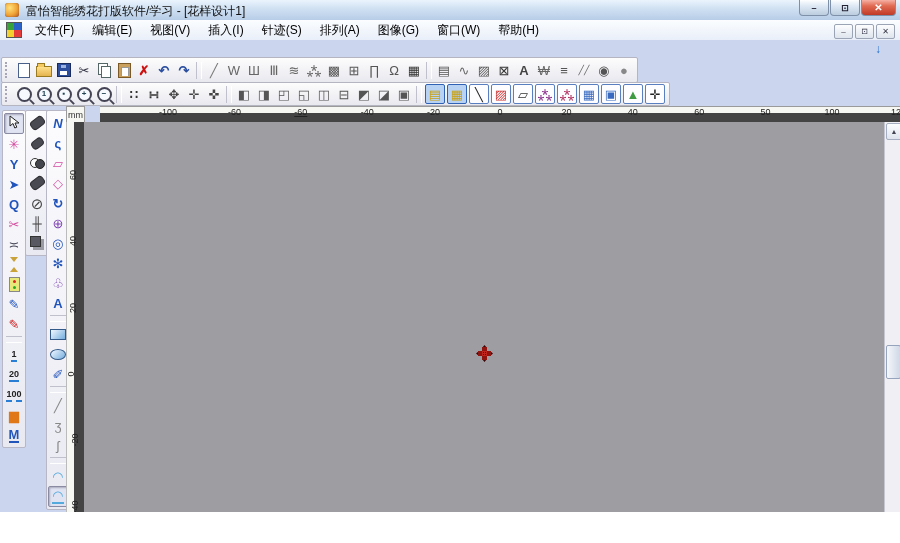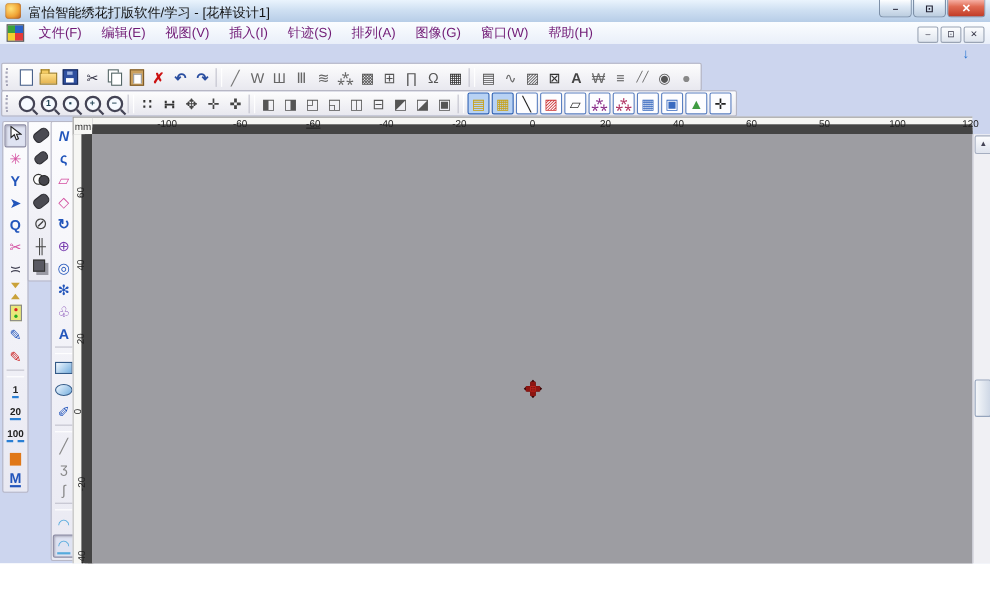--- a/index.html
+++ b/index.html
@@ -8,21 +8,21 @@
   .titlebar{position:absolute;left:0;top:0;width:900px;height:20px;background:linear-gradient(#eaf4fd,#cfe0f2 45%,#b7cde7);border-bottom:1px solid #8da2bd}
   .appicon{position:absolute;left:5px;top:3px;width:14px;height:14px;border-radius:3px;background:radial-gradient(circle at 35% 35%,#ffe27a,#f0a437 55%,#b4551e);box-shadow:inset 0 0 1px #7a3c10}
   .wtitle{position:absolute;left:26px;top:3px;font-size:12px;color:#111;white-space:nowrap}
   .winbtns{position:absolute;right:4px;top:0;display:flex}
   .winbtn{width:28px;height:15px;margin-left:1px;border:1px solid #7d90a8;border-top:none;border-radius:0 0 4px 4px;background:linear-gradient(#fdfeff,#dde8f4 40%,#bccddf);display:flex;align-items:center;justify-content:center;font-size:9px;color:#223;font-weight:bold}
   .winbtn.close{width:33px;background:linear-gradient(#f6b0a4,#e06a52 40%,#c03a26);color:#fff;font-size:10px}
   
   .menubar{position:absolute;left:0;top:20px;width:900px;height:20px;background:linear-gradient(#fbfdff,#e9eff9);border-bottom:1px solid #c9d1e0}
   .menuicon{position:absolute;left:6px;top:22px;width:14px;height:14px;border:1px solid #555;background:conic-gradient(#2a62c8 0 25%,#e43a3a 0 50%,#f2d12e 0 75%,#3aa23a 0)}
   #menu-items{position:absolute;left:26px;top:20px;height:20px;display:flex;align-items:center}
-  .menu-item{padding:2px 9px;font-size:12px;color:#701a75;white-space:nowrap}
+  .menu-item{padding:2px 9px;font-size:12px;color:#000000;white-space:nowrap}
   .docbtns{position:absolute;right:5px;top:24px;display:flex}
   .docbtn{width:17px;height:13px;margin-left:2px;border:1px solid #9aa4b4;border-radius:2px;background:linear-gradient(#fcfdfe,#dfe5ee);display:flex;align-items:center;justify-content:center;font-size:8px;color:#334}
   
   .band{position:absolute;left:0;top:40px;width:900px;height:17px;background:#ccd5ee}
   .morebtn{position:absolute;left:868px;top:42px;width:20px;height:14px;display:flex;align-items:center;justify-content:center;font-size:12px;font-weight:bold;color:#1f6fd0}
   
   .tstrip{position:absolute;display:flex;align-items:center;background:linear-gradient(#fdfdfd,#e8e8ef);border:1px solid #b5b5c2;border-radius:2px;padding:0 3px}
   #toolbar1{left:1px;top:57px;height:24px}
   #toolbar2{left:1px;top:82px;height:22px}
   .thandle{width:4px;height:16px;border-left:2px dotted #a6a6b8;margin:0 3px 0 0}
@@ -62,21 +62,21 @@
   .ic-ellipseblue{width:14px;height:9px;border:1px solid #335a88;border-radius:50%;background:linear-gradient(135deg,#f2f8ff,#74aede)}
   .ic-traffic{width:9px;height:13px;background:#e8e87a;border:1px solid #888;position:relative}
   .ic-traffic::before{content:"";position:absolute;left:3px;top:2px;width:3px;height:3px;border-radius:50%;background:#d22}
   .ic-traffic::after{content:"";position:absolute;left:3px;bottom:2px;width:3px;height:3px;border-radius:50%;background:#2a2}
   .ic-hourglass{display:flex;flex-direction:column;align-items:center}
   .ic-hourglass::before{content:"";border:4px solid transparent;border-top:5px solid #caa23a}
   .ic-hourglass::after{content:"";border:4px solid transparent;border-bottom:5px solid #caa23a;margin-top:-3px}
   .scale{font-size:9px;font-weight:bold;color:#222;border-bottom:2px dashed #2a7fd4;line-height:10px;padding-bottom:1px}
   
   .corner{position:absolute;left:66px;top:106px;width:17px;height:15px;background:#f6f6f3;border:1px solid #9a9a9a;font-size:9px;color:#333;display:flex;align-items:center;justify-content:center}
-  .hruler{position:absolute;left:84px;top:106px;width:800px;height:16px;background-color:#f6f6f3;border-top:1px solid #9a9a9a;border-bottom:1px solid #888;
+  .hruler{position:absolute;left:100px;top:106px;width:800px;height:16px;background-color:#f6f6f3;border-top:1px solid #9a9a9a;border-bottom:1px solid #888;
     background-image:repeating-linear-gradient(90deg,#444 0 1px,transparent 1px),repeating-linear-gradient(90deg,#555 0 1px,transparent 1px),repeating-linear-gradient(90deg,#777 0 1px,transparent 1px);
     background-size:66.4px 10px,33.2px 7px,6.64px 4px;background-repeat:repeat-x;background-position:1.6px bottom,1.6px bottom,1.6px bottom}
   .hlab{position:absolute;top:0;transform:translateX(-50%);font-size:9px;color:#222}
   .vruler{position:absolute;left:66px;top:122px;width:17px;height:421px;background-color:#f6f6f3;border-left:1px solid #bbb;border-right:1px solid #888;
     background-image:repeating-linear-gradient(180deg,#444 0 1px,transparent 1px),repeating-linear-gradient(180deg,#555 0 1px,transparent 1px),repeating-linear-gradient(180deg,#777 0 1px,transparent 1px);
     background-size:10px 66.4px,7px 33.2px,4px 6.64px;background-repeat:repeat-y;background-position:right 52.3px,right 19.1px,right 5.8px}
   .vlab{position:absolute;left:1px;transform:translateY(-50%) rotate(-90deg);font-size:9px;color:#222}
   
   .canvas{position:absolute;left:84px;top:122px;width:800px;height:421px;background-color:#c3c3c3;
     background-image:repeating-linear-gradient(90deg,#9d9da2 0 1px,transparent 1px),repeating-linear-gradient(180deg,#9d9da2 0 1px,transparent 1px);

